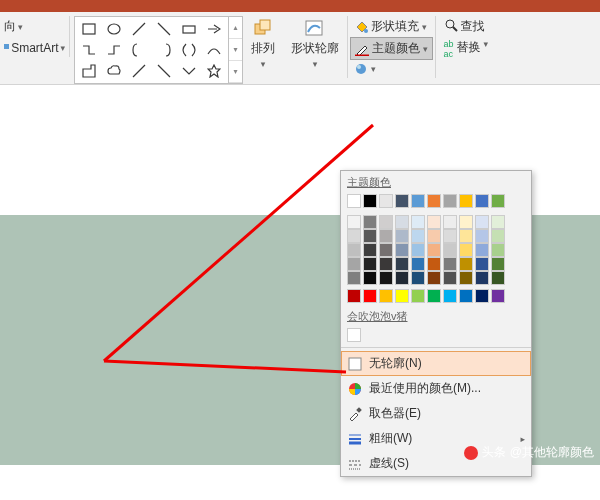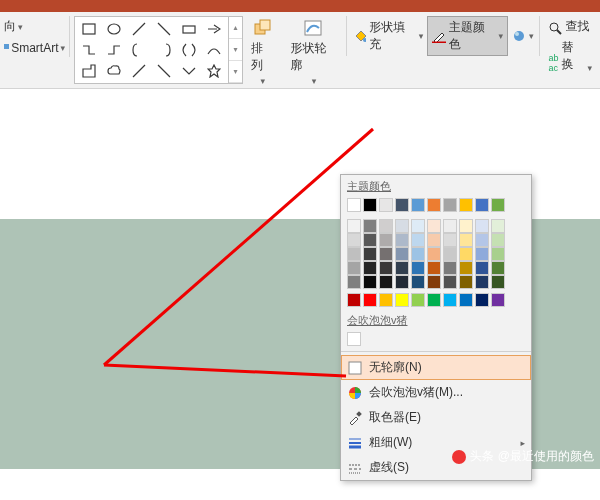--- a/index.html
+++ b/index.html
@@ -11,26 +11,26 @@
   .left-row { display: flex; align-items: center; gap: 2px; }
   .left-row span.txt { font-size: 12px; }
   .shapes-gallery { display: grid; grid-template-columns: repeat(6, 24px); grid-template-rows: repeat(3, 20px); gap: 1px; padding: 2px; border: 1px solid #c0c0c0; background: #fff; margin-left: 4px; }
   .shapes-gallery .cell { display: flex; align-items: center; justify-content: center; }
   .shapes-gallery svg { width: 14px; height: 14px; stroke: #3a3a3a; fill: none; stroke-width: 1.2; }
   .gallery-handle { width: 14px; border: 1px solid #c0c0c0; border-left: none; background: #fff; display: flex; flex-direction: column; }
   .gallery-handle div { flex: 1; display: flex; align-items: center; justify-content: center; font-size: 8px; color: #888; border-bottom: 1px solid #e0e0e0; }
   .ribbon-btn { display: flex; flex-direction: column; align-items: center; justify-content: flex-start; padding: 2px 8px; gap: 2px; cursor: pointer; }
   .ribbon-btn .ic { width: 20px; height: 20px; }
   .ribbon-btn .lbl { font-size: 12px; }
-  .split-btns { display: flex; border-left: 1px solid #d4d4d4; border-right: 1px solid #d4d4d4; padding: 0 2px; }
+  .split-btns { display: flex; flex-direction: column; border-left: 1px solid #d4d4d4; border-right: 1px solid #d4d4d4; padding: 0 2px; }
   .split-btns .sb { display: flex; align-items: center; gap: 3px; padding: 2px 4px; font-size: 12px; cursor: pointer; }
   .split-btns .sb svg { width: 14px; height: 14px; }
   .sb.active { background: #d0d0d0; border: 1px solid #a0a0a0; }
   .right-group { display: flex; flex-direction: column; padding: 0 4px; }
-  .right-group .sb { display: flex; align-items: flex-end; gap: 3px; padding: 2px 4px; font-size: 12px; cursor: pointer; }
+  .right-group .sb { display: flex; align-items: flex-start; gap: 3px; padding: 2px 4px; font-size: 12px; cursor: pointer; }
   .grplbl { text-align: center; font-size: 11px; color: #666; padding: 2px 0 4px; }
   .canvas-wrap { position: relative; height: 380px; }
   .slide-area { position: absolute; left: 0; right: 0; top: 130px; bottom: 0; background: #aec3b6; }
   .dropdown { position: absolute; left: 340px; top: 85px; width: 192px; background: #f2f2f2; border: 1px solid #b0b0b0; box-shadow: 2px 2px 6px rgba(0,0,0,.25); }
   .dropdown .section-lbl { font-size: 11px; color: #666; padding: 4px 6px 2px; text-decoration: underline; }
   .swatch-grid { display: grid; grid-template-columns: repeat(10, 14px); gap: 2px; padding: 2px 6px; }
   .swatch-grid.tight { gap: 0 2px; }
   .swatch { width: 14px; height: 14px; border: 1px solid #ccc; }
   .swatch.top { height: 14px; margin-bottom: 3px; }
   .dropdown hr { border: none; border-top: 1px solid #d0d0d0; margin: 3px 0; }
@@ -323,21 +323,21 @@
     </div>
     <div class="menu-item">
       <span class="mi">
           <svg width="14" height="14">
             <circle cx="7" cy="7" r="6" fill="#e33"></circle>
             <path d="M7 1 A6 6 0 0 1 13 7 L7 7 Z" fill="#3a3"></path>
             <path d="M13 7 A6 6 0 0 1 7 13 L7 7 Z" fill="#39f"></path>
             <path d="M7 13 A6 6 0 0 1 1 7 L7 7 Z" fill="#fc0"></path>
           </svg>
         </span>
-      <span>会吹泡泡v猪(M)...</span>
+      <span>最近使用的颜色(M)...</span>
     </div>
     <div class="menu-item">
       <span class="mi">
           <svg width="14" height="14">
             <path d="M2 12 L8 6 L10 8 L4 14 Z" fill="#fff" stroke="#555"></path>
             <rect x="9" y="1" width="4" height="4" fill="#555" transform="rotate(45 11 3)"></rect>
           </svg>
         </span>
       <span>取色器(E)</span>
     </div>
@@ -367,15 +367,15 @@
   </div>
 
   <svg class="redline" style="left:0;top:0" width="600" height="500">
     <line x1="104" y1="276" x2="373" y2="40" stroke="#e00" stroke-width="3"></line>
     <line x1="104" y1="276" x2="346" y2="287" stroke="#e00" stroke-width="3"></line>
   </svg>
 
   <div class="watermark">
     <span class="dot"></span>
     <span>头条</span>
-    <span>@最近使用的颜色</span>
+    <span>@其他轮廓颜色</span>
   </div>
 </div>
 
 </body></html>

